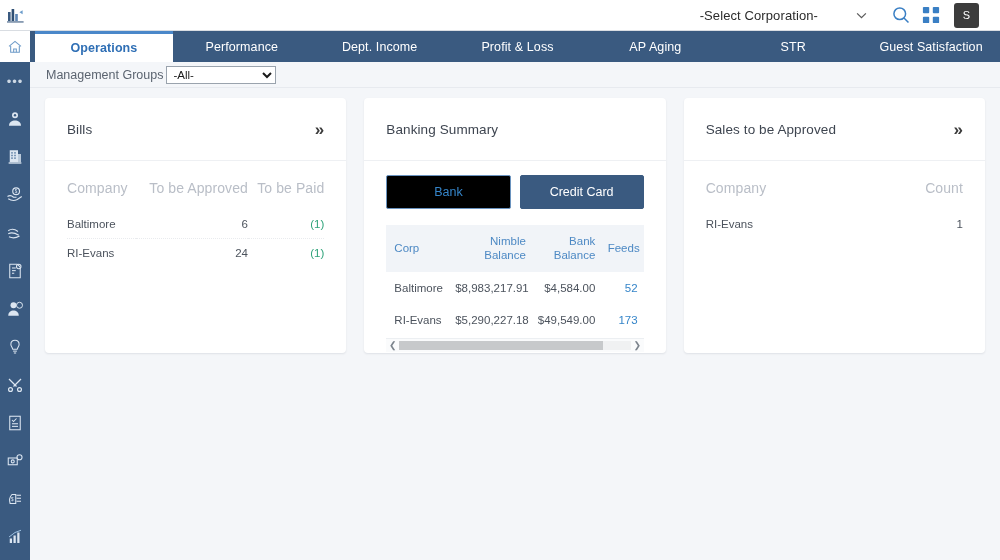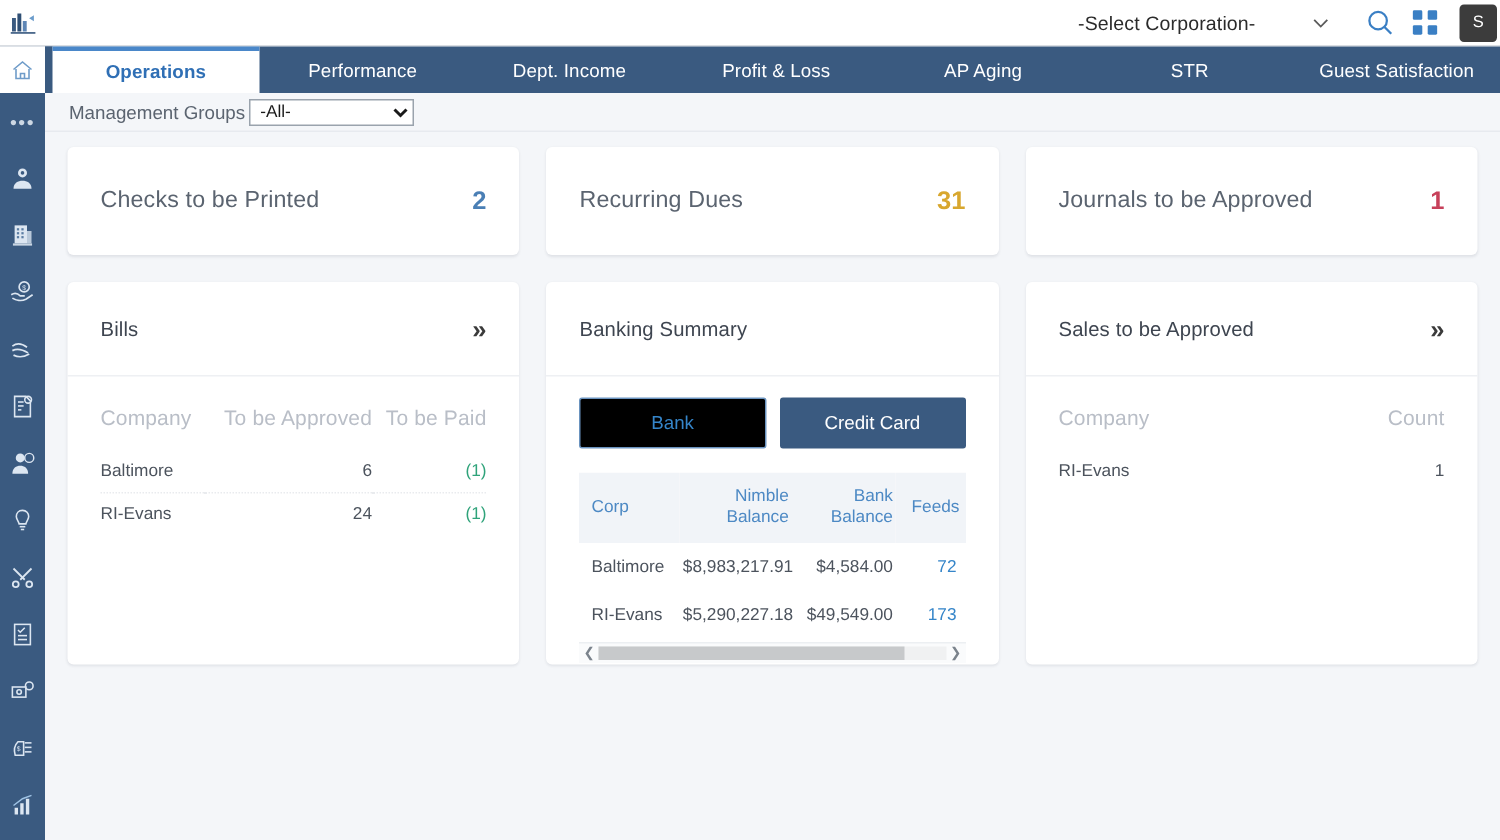--- a/index.html
+++ b/index.html
@@ -39,21 +39,21 @@
   .sb-dots { color: #cdd8e4; font-size: 13px; letter-spacing: 1px; line-height: 1; }
 
   
   .main { flex: 1 1 auto; display: flex; flex-direction: column; min-width: 0; }
 
   
   .header {
     height: 31px; background: #ffffff;
     display: flex; align-items: center; justify-content: flex-end;
     border-bottom: 1px solid #d9dde2;
-    padding-right: 2px; gap: 0px;
+    padding-right: 21px; gap: 0px;
   }
   .corp-select {
     font-size: 13px; color: #2b2b2b; letter-spacing: .1px;
     margin-right: 34px; white-space: nowrap;
   }
   .chev-btn {
     width: 18px; height: 24px; display: flex; align-items: center; justify-content: center;
     color: #555; cursor: pointer; margin-right: 14px;
   }
   .icon-btn {
@@ -343,40 +343,20 @@
 
     <div class="filterbar">
       <span class="filter-label">Management Groups</span>
       <select class="filter-select">
         <option>-All-</option>
       </select>
     </div>
 
     <div class="body">
 
-      <div class="row">
-        <div class="col">
-          <div class="card stat-card">
-            <span class="stat-title">Checks to be Printed</span>
-            <span class="stat-value" style="color:#4a7fb5">2</span>
-          </div>
-        </div>
-        <div class="col">
-          <div class="card stat-card">
-            <span class="stat-title">Recurring Dues</span>
-            <span class="stat-value" style="color:#d8a72e">31</span>
-          </div>
-        </div>
-        <div class="col">
-          <div class="card stat-card">
-            <span class="stat-title">Journals to be Approved</span>
-            <span class="stat-value" style="color:#c7405a">1</span>
-          </div>
-        </div>
-      </div>
 
       <div class="row">
 
         <div class="col">
           <div class="card panel">
             <div class="panel-head">
               <span class="panel-title">Bills</span>
               <span class="chev-more">»</span>
             </div>
             <div class="panel-body">
@@ -423,21 +403,21 @@
                       <th class="c1">Nimble Balance</th>
                       <th class="c2">Bank Balance</th>
                       <th class="c3">Feeds</th>
                     </tr>
                   </thead>
                   <tbody>
                     <tr>
                       <td class="c0">Baltimore</td>
                       <td class="c1">$8,983,217.91</td>
                       <td class="c2">$4,584.00</td>
-                      <td class="c3">72</td>
+                      <td class="c3">52</td>
                     </tr>
                     <tr>
                       <td class="c0">RI-Evans</td>
                       <td class="c1">$5,290,227.18</td>
                       <td class="c2">$49,549.00</td>
                       <td class="c3">173</td>
                     </tr>
                   </tbody>
                 </table>
                 <div class="hscroll">

